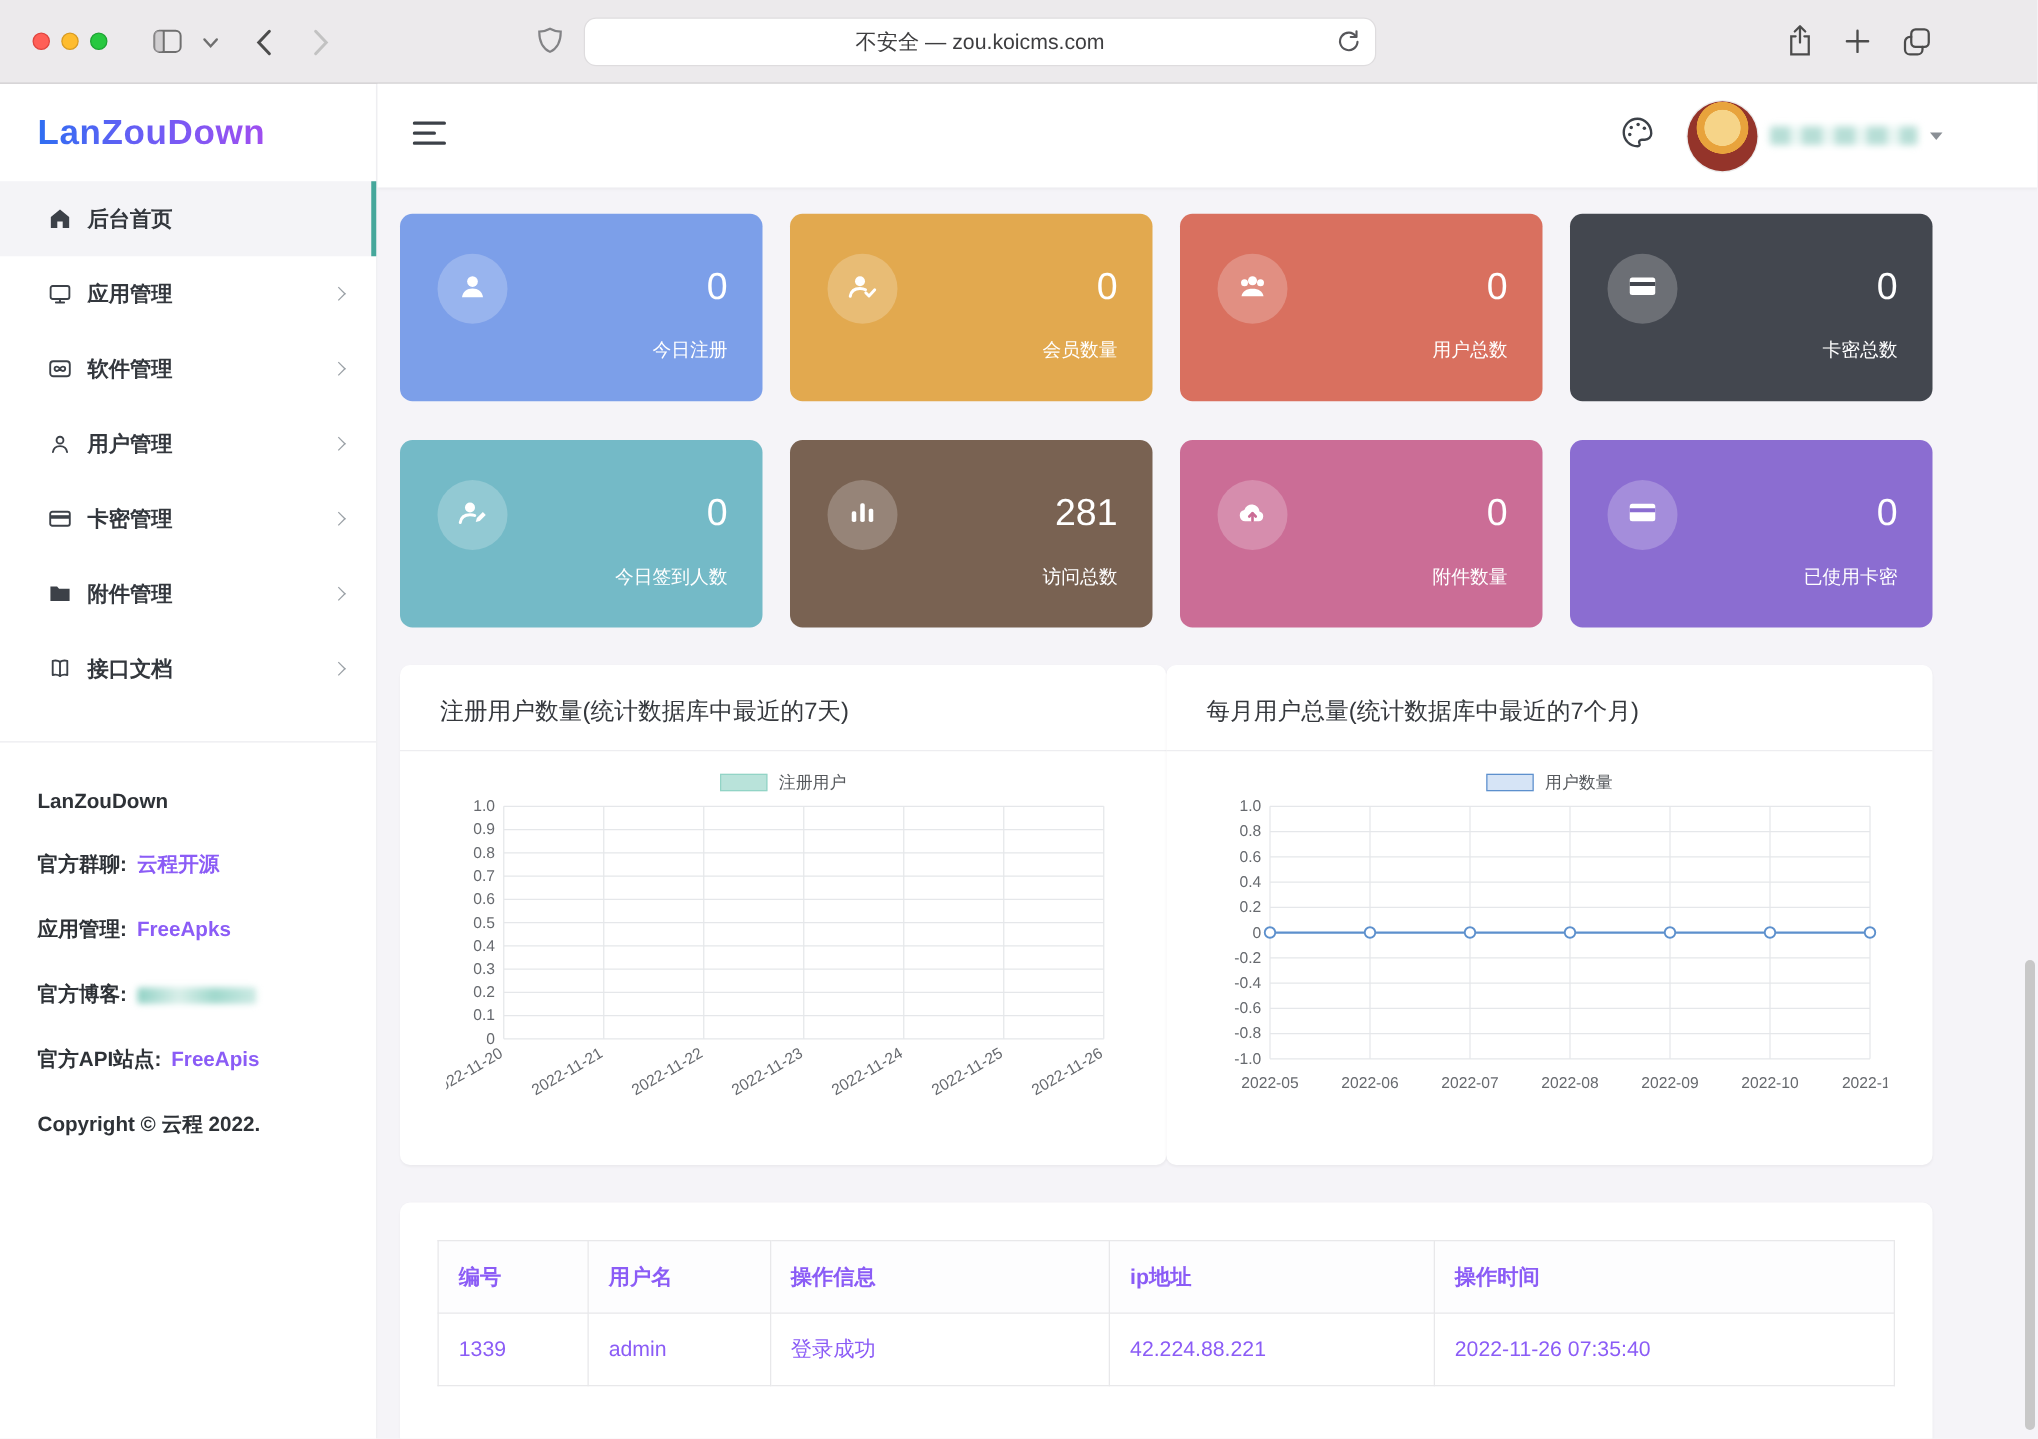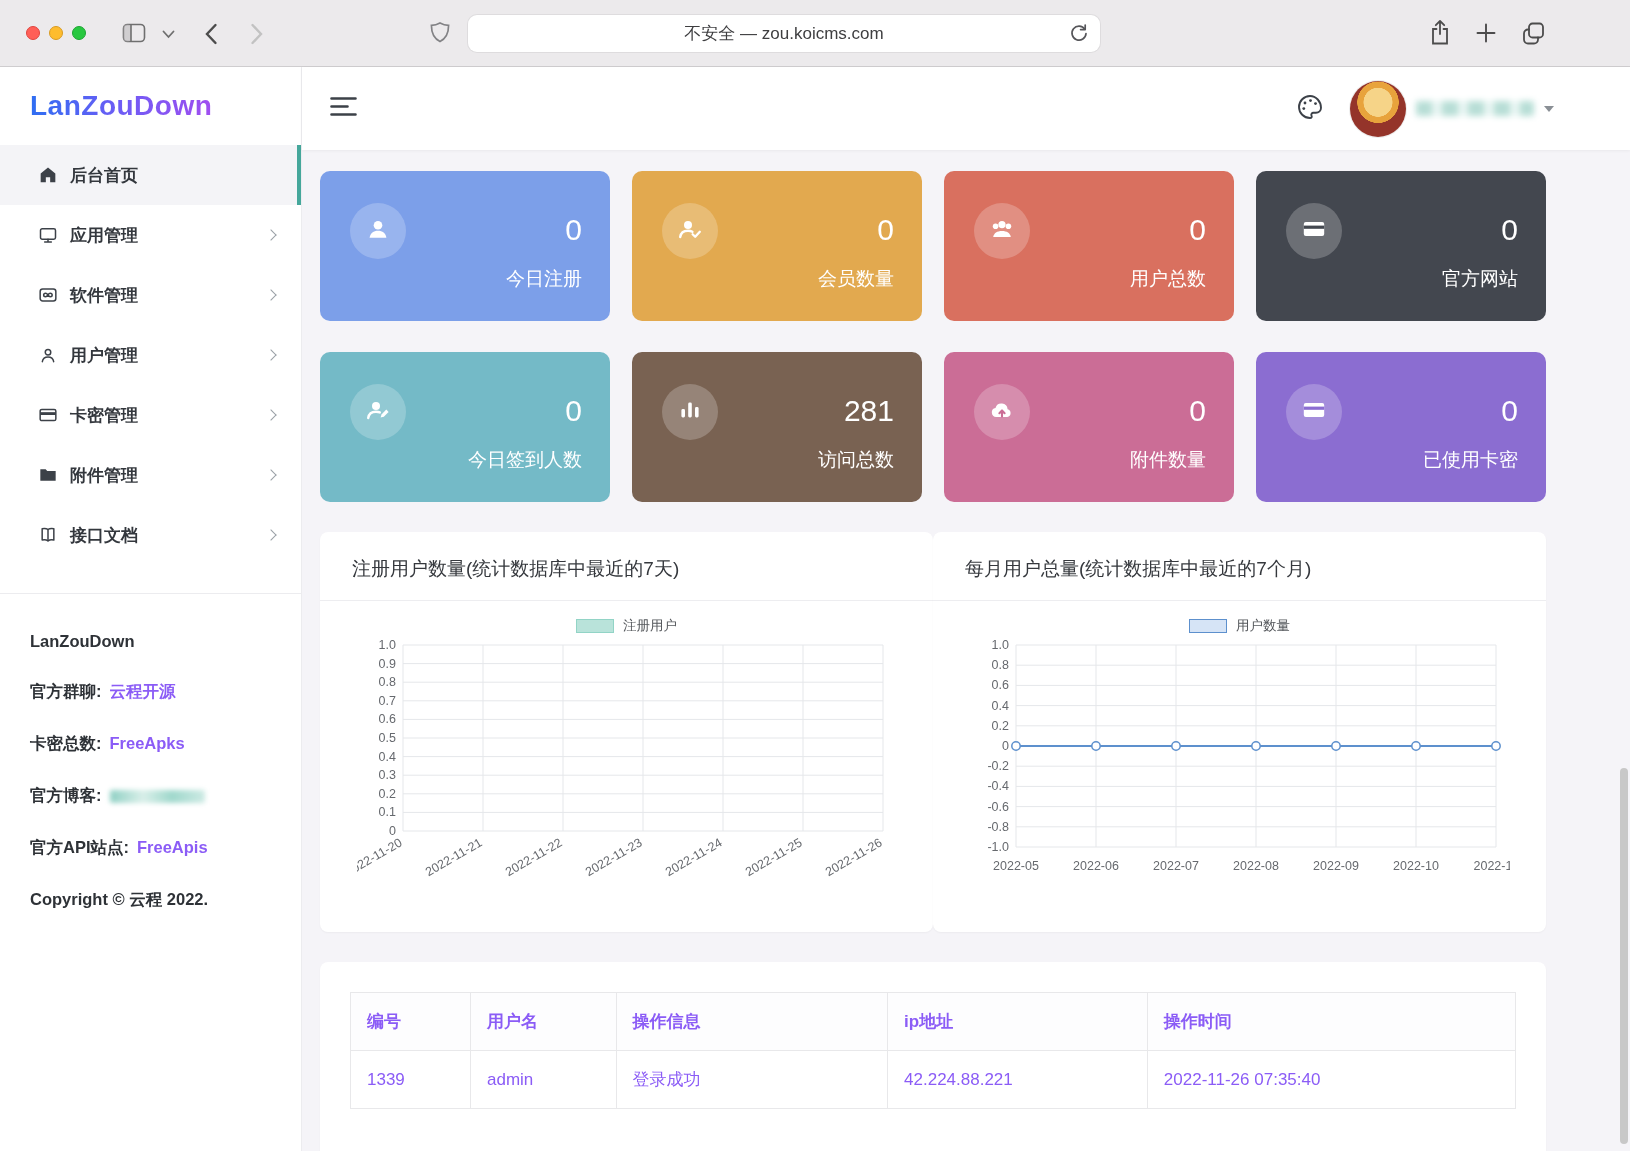--- a/index.html
+++ b/index.html
@@ -43,21 +43,21 @@
   .name-blur{width:118px;height:15px;border-radius:2px;background:repeating-linear-gradient(90deg,#b7ded6 0 16px,#e9f6f3 16px 26px);filter:blur(3px);}
   .caret{width:0;height:0;border-left:5px solid transparent;border-right:5px solid transparent;border-top:6px solid #8a8f95;}
 
   .content{flex:1;padding:21px 84px 0 18px;overflow:hidden;}
 
   
   .cards{display:grid;grid-template-columns:repeat(4,1fr);gap:31px 22px;}
   .card{position:relative;height:150px;border-radius:10px;color:#fff;background:var(--c);}
   .card .icon-wrap{position:absolute;left:30px;top:32px;width:56px;height:56px;border-radius:50%;background:rgba(255,255,255,0.22);display:flex;align-items:center;justify-content:center;}
   .card .num{position:absolute;right:28px;top:44px;font-size:30px;line-height:1;}
-  .card .lbl{position:absolute;right:28px;bottom:33px;font-size:19px;line-height:1;}
+  .card .lbl{position:absolute;right:28px;bottom:33px;font-size:15px;line-height:1;}
 
   
   .charts{display:flex;margin-top:30px;}
   .panel{flex:1;background:#fff;border-radius:8px;height:400px;box-shadow:0 1px 2px rgba(0,0,0,0.04);position:relative;}
   .panel-head{padding:24px 32px 18px 32px;font-size:19px;color:#35383d;border-bottom:1px solid #ededf0;}
   .legend{display:flex;align-items:center;justify-content:center;gap:9px;margin:16px auto 2px auto;font-size:13.5px;color:#55585c;}
   .legend .swatch{width:38px;height:14px;display:inline-block;}
   .chart-svg{display:block;margin:0 auto;}
   .watermark{position:absolute;right:96px;bottom:38px;font-size:45px;font-weight:700;color:#b9b9bc;opacity:.6;letter-spacing:2px;pointer-events:none;}
 
@@ -220,21 +220,21 @@
     </div>
 
     <div class="side-divider"></div>
 
     <div class="side-footer">
       <div class="row">LanZouDown</div>
       <div class="row">
         <span>官方群聊:</span><span class="val">云程开源</span>
       </div>
       <div class="row">
-        <span>卡密总数:</span><span class="val">FreeApks</span>
+        <span>应用管理:</span><span class="val">FreeApks</span>
       </div>
       <div class="row">
         <span>官方博客:</span><span class="blur-chip"></span>
       </div>
       <div class="row">
         <span>官方API站点:</span><span class="val">FreeApis</span>
       </div>
       <div class="copyright">Copyright © 云程 2022.</div>
     </div>
   </div>
@@ -313,21 +313,21 @@
         <div class="card" style="--c: #43474F;">
           <span class="icon-wrap">
               <span>
             <svg width="26" height="26" viewBox="0 0 26 26">
                   <rect x="2.8" y="6" width="20.4" height="14" rx="2" fill="#fff"></rect>
                   <rect x="2.8" y="9.6" width="20.4" height="3.2" style="fill:var(--c)"></rect>
                 </svg>
           </span>
             </span>
           <div class="num">0</div>
-          <div class="lbl">官方网站</div>
+          <div class="lbl">卡密总数</div>
         </div>
 
         <div class="card" style="--c: #74BAC7;">
           <span class="icon-wrap">
               <span>
             <svg width="26" height="26" viewBox="0 0 26 26">
                   <circle cx="11" cy="9" r="4" fill="#fff"></circle>
                   <path d="M3.2 21c.6-4.2 3.6-6.3 7.8-6.3 1.4 0 2.7.2 3.8.7" fill="none" stroke="#fff" stroke-width="2.4" stroke-linecap="round"></path>
                   <path d="M15.6 20.6l.9-3.2 4.8-4.8 2.3 2.3-4.8 4.8Z" fill="#fff"></path>
                 </svg>

